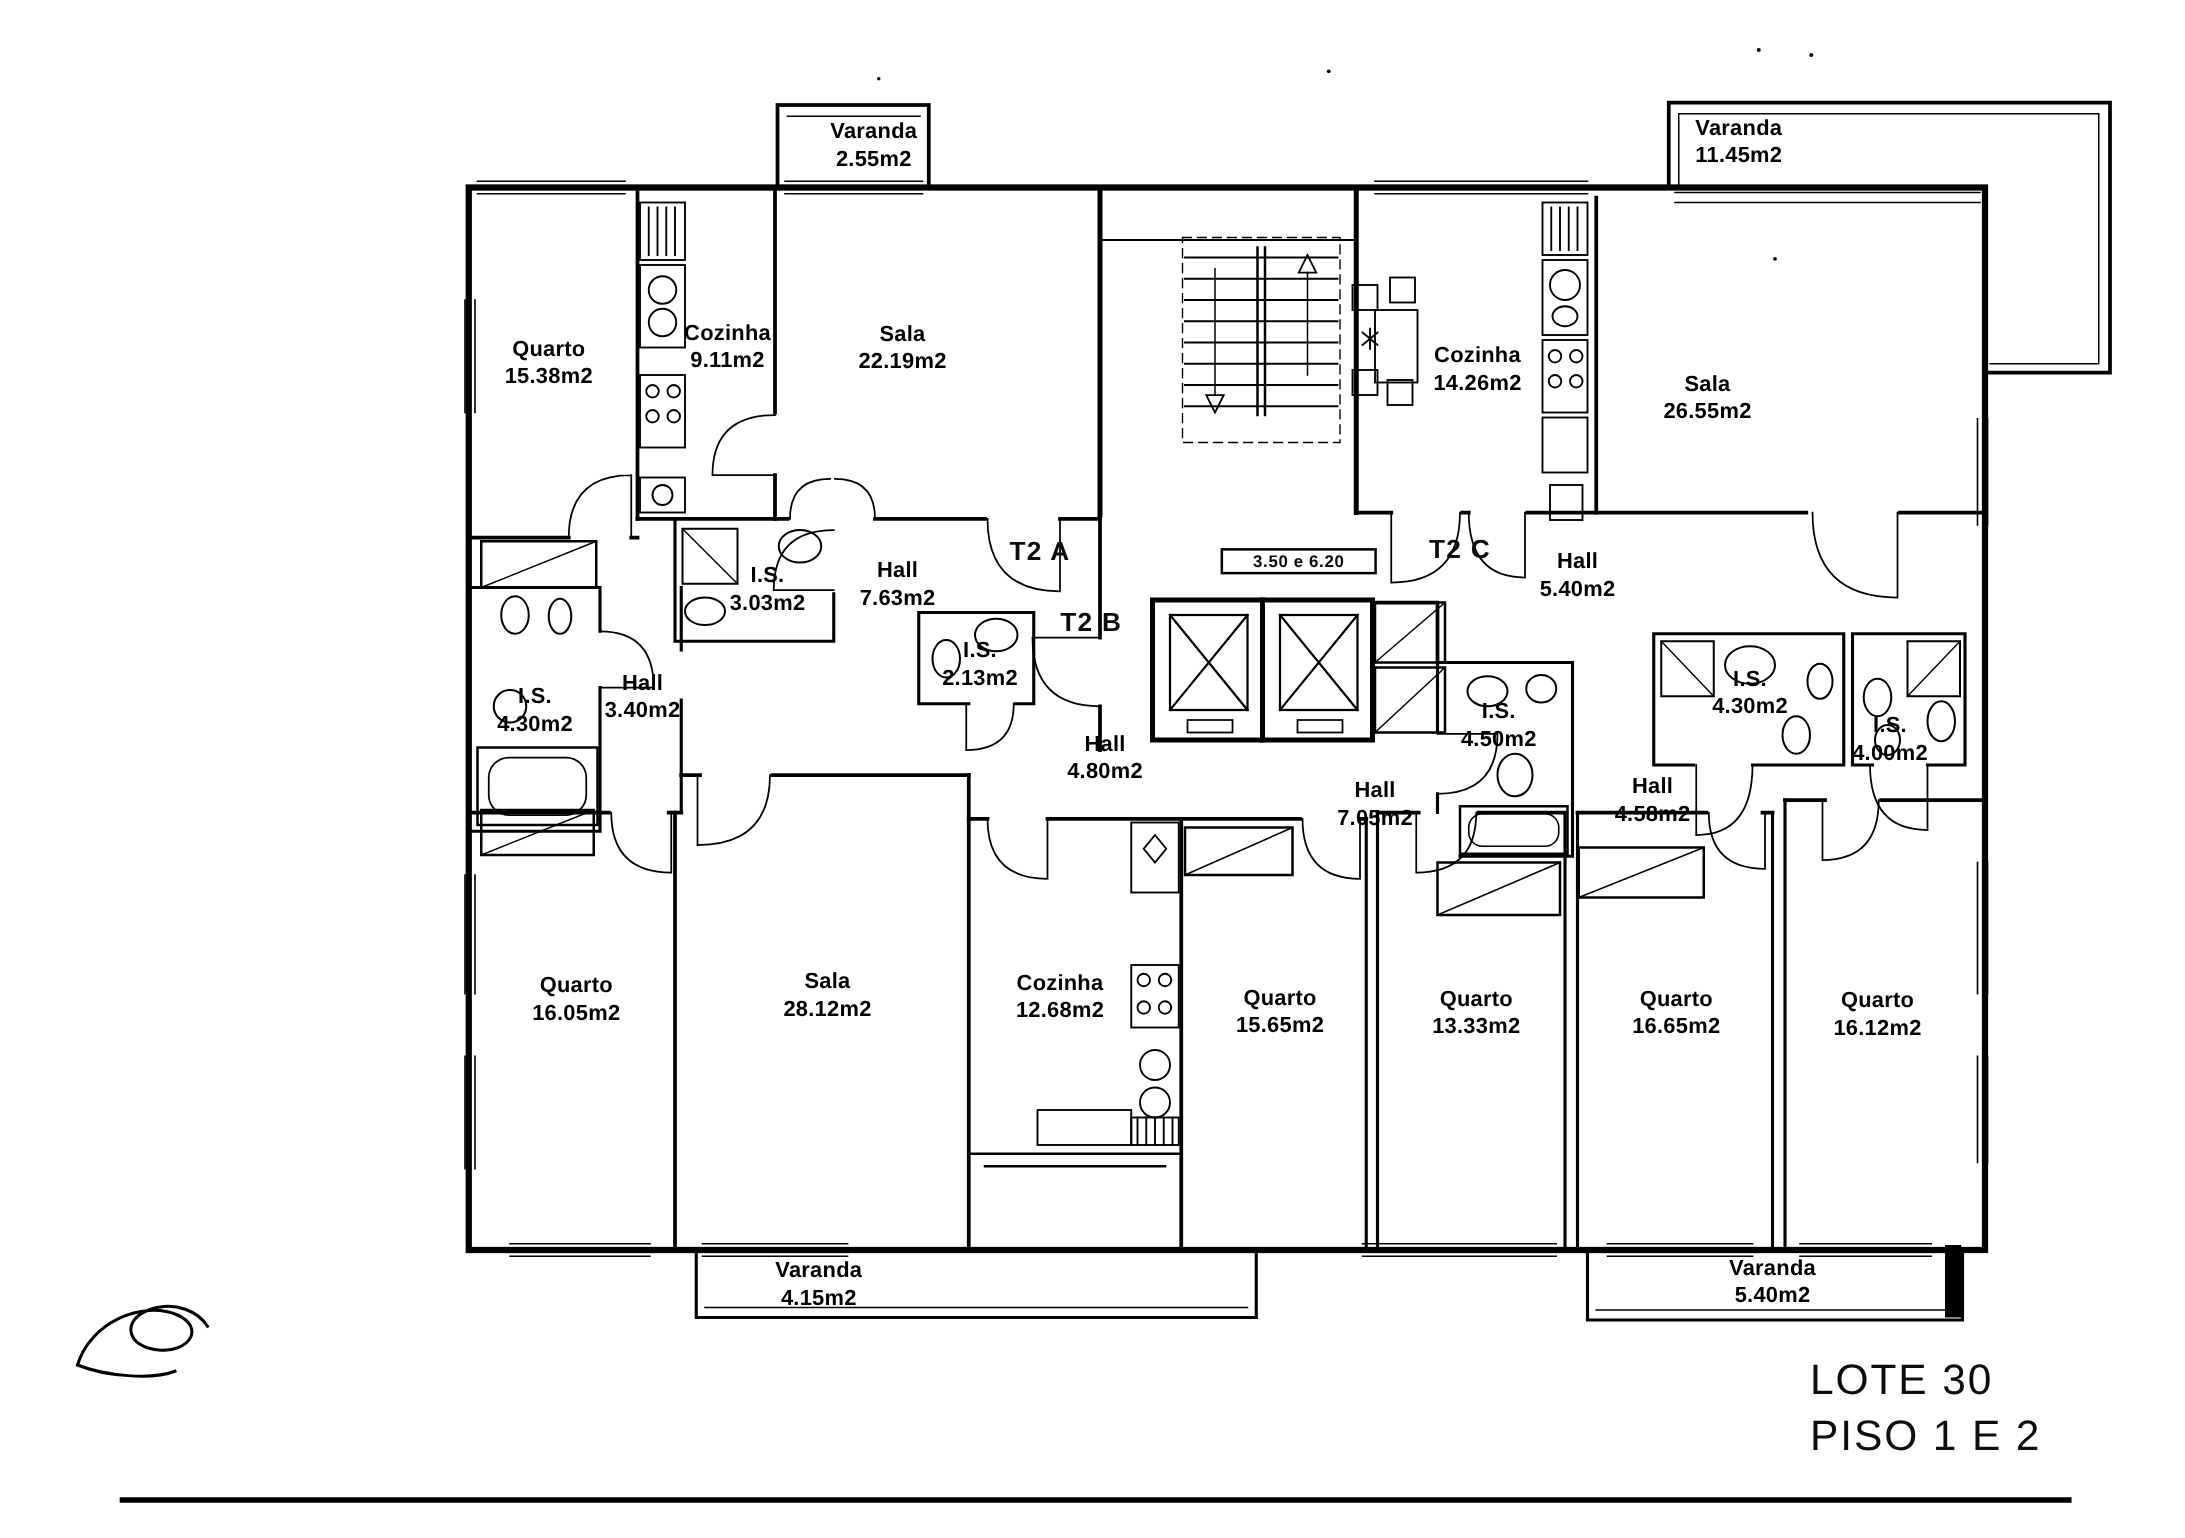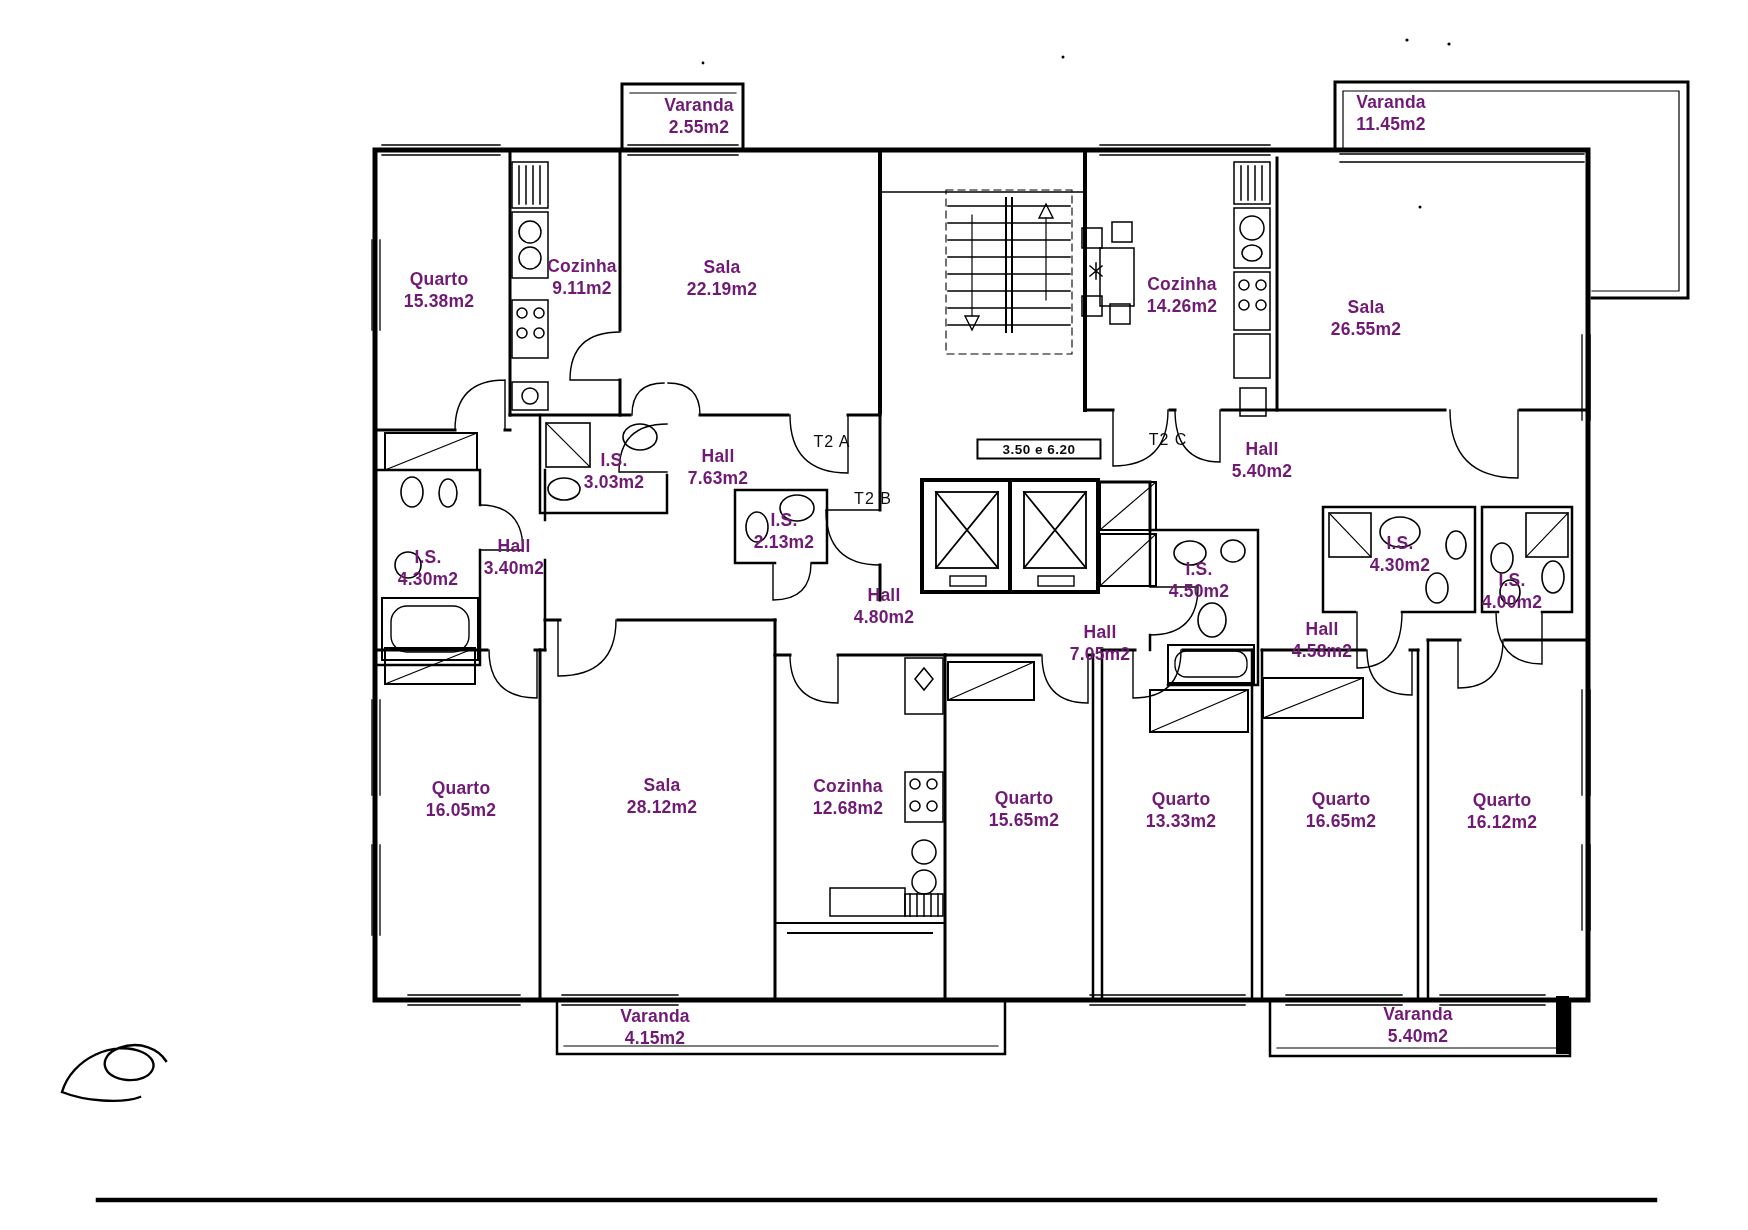--- a/index.html
+++ b/index.html
@@ -1,22 +1,22 @@
 <!DOCTYPE html>
 <html><head>
 <meta charset="utf-8">
 <style>
   html,body{margin:0;padding:0;background:#ffffff;}
   #page{position:relative;width:1748px;height:1230px;background:#ffffff;overflow:hidden;
         font-family:"Liberation Sans",sans-serif;color:#0a0a0a;}
   #plan-svg{position:absolute;left:0;top:0;z-index:1;}
   #labels-layer,#units-layer{position:absolute;left:0;top:0;width:100%;height:100%;z-index:2;pointer-events:none;}
   .room-label{position:absolute;transform:translate(-50%,-50%);text-align:center;
-      font-size:17.5px;font-weight:700;line-height:1.28;letter-spacing:.2px;white-space:nowrap;color:#701a75;}
-  .unit-label{position:absolute;transform:translate(-50%,-50%);font-size:16px;font-weight:400;
+      font-size:17.5px;font-weight:700;line-height:1.28;letter-spacing:.2px;white-space:nowrap;color:#000000;}
+  .unit-label{position:absolute;transform:translate(-50%,-50%);font-size:21px;font-weight:700;
       letter-spacing:1px;white-space:nowrap;color:#0d0d0d;}
   .level-badge{position:absolute;left:1039px;top:449px;transform:translate(-50%,-50%);
       border:2px solid #000;padding:1px 24px;font-size:13.5px;font-weight:700;letter-spacing:.5px;
       background:#fff;white-space:nowrap;z-index:3;}
   .drawing-title{position:absolute;left:1448px;top:1082px;font-size:34px;font-weight:500;
       letter-spacing:1.5px;line-height:1.33;color:#0d0d0d;z-index:3;}
 </style>
 </head>
 <body>
 
@@ -373,14 +373,18 @@
     </div>
 
   <div id="units-layer">
       <div class="unit-label" style="left: 832px; top: 442px;">T2 A</div>
       <div class="unit-label" style="left: 873px; top: 499px;">T2 B</div>
       <div class="unit-label" style="left: 1168px; top: 440px;">T2 C</div>
     </div>
 
   <div class="level-badge">3.50 e 6.20</div>
 
+  <div class="drawing-title">
+    <div>LOTE 30</div>
+    <div>PISO 1 E 2</div>
+  </div>
 
 </div>
 
 </body></html>

